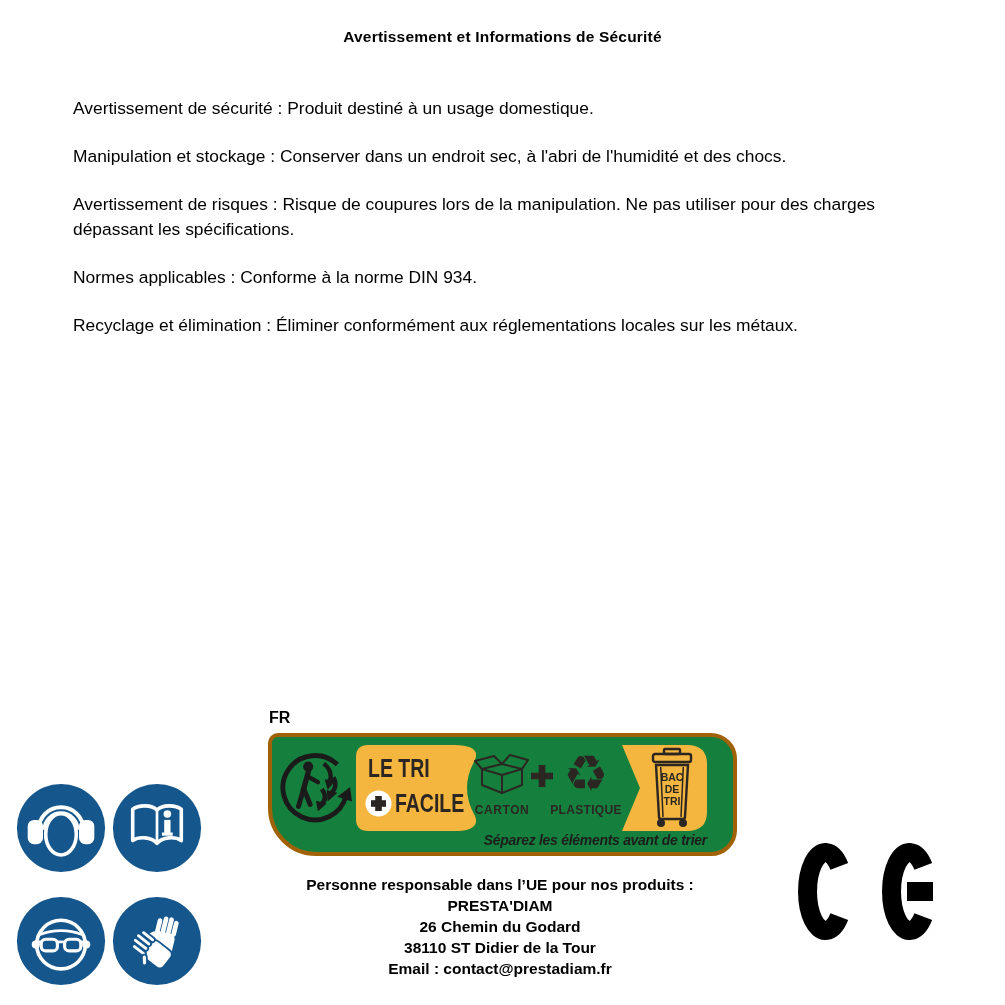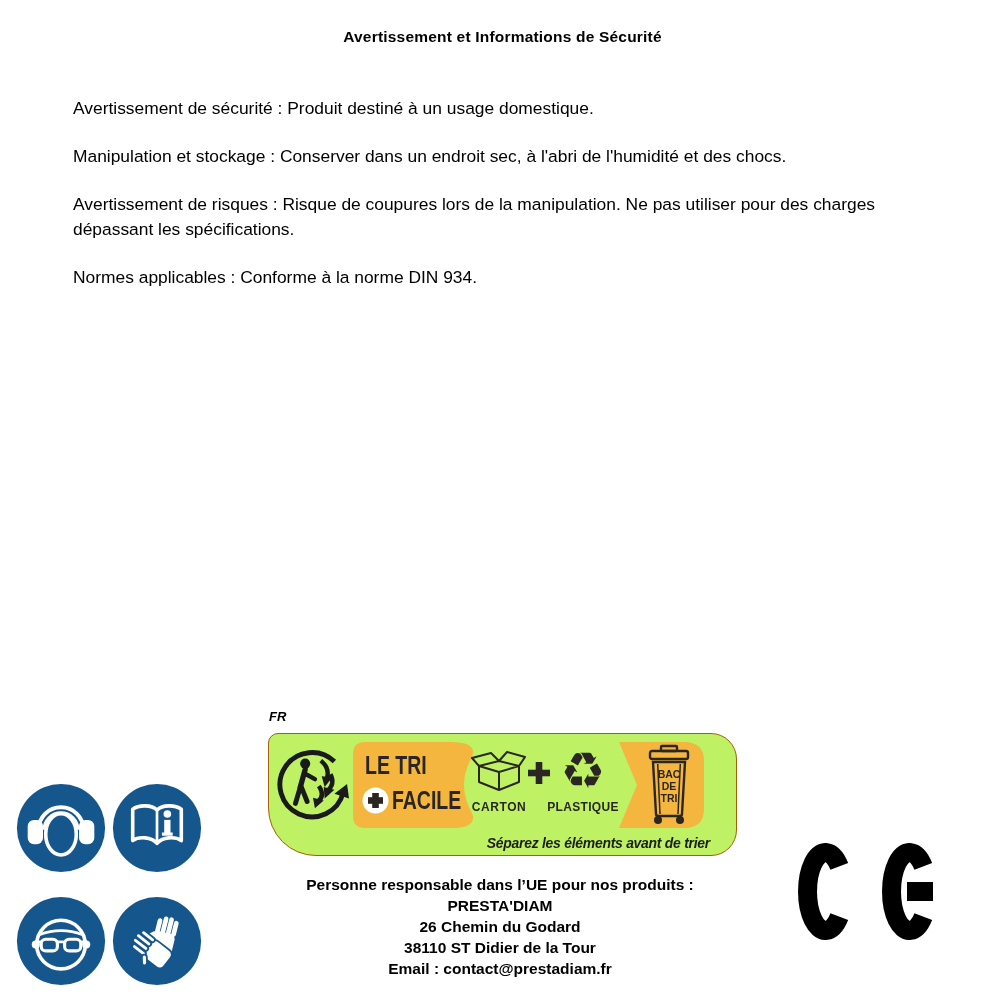--- a/index.html
+++ b/index.html
@@ -17,25 +17,25 @@
   }
   .content p{margin:12px 0 23px 0;}
   
   .icon-grid{
     position:absolute;left:16px;top:783px;
     display:grid;grid-template-columns:90px 90px;grid-auto-rows:90px;
     column-gap:6px;row-gap:23px;
   }
   .icon-grid svg{display:block;width:90px;height:90px;}
   
-  .fr-code{position:absolute;left:269px;top:709px;font-size:13px;font-weight:bold;font-style:italic;}
+  .fr-code{position:absolute;left:269px;top:709px;font-size:16px;font-weight:bold;}
   .tri-label{
     position:absolute;left:268px;top:733px;width:469px;height:123px;
-    border:1px solid #a16207;border-radius:10px 26px 26px 48px;
-    box-sizing:border-box;background:#bef264;
+    border:4px solid #a16207;border-radius:10px 26px 26px 48px;
+    box-sizing:border-box;background:#15803d;
   }
   .triman-svg{position:absolute;left:6px;top:13px;width:74px;height:74px;}
   .banner-svg{position:absolute;left:82px;top:7px;width:363px;height:88px;}
   .separez{
     position:absolute;right:26px;bottom:3px;
     font-size:15.5px;font-style:italic;font-weight:600;letter-spacing:-.3px;
     color:#1c1c1c;transform:scaleX(.9);transform-origin:right bottom;white-space:nowrap;
   }
   svg text{font-family:"Liberation Sans",sans-serif;}
   
@@ -51,20 +51,21 @@
 
 <main>
 
   <h1 class="page-title">Avertissement et Informations de Sécurité</h1>
 
   <section class="content">
     <p>Avertissement de sécurité : Produit destiné à un usage domestique.</p>
     <p>Manipulation et stockage : Conserver dans un endroit sec, à l'abri de l'humidité et des chocs.</p>
     <p>Avertissement de risques : Risque de coupures lors de la manipulation. Ne pas utiliser pour des charges dépassant les spécifications.</p>
     <p>Normes applicables : Conforme à la norme DIN 934.</p>
+    <p>Recyclage et élimination : Éliminer conformément aux réglementations locales sur les métaux.</p>
   </section>
 
   <section class="icon-grid">
 
     <svg viewBox="0 0 100 100">
       <circle cx="50" cy="50" r="49" fill="#15568C"></circle>
       <g stroke="#fff" fill="none">
         <path d="M25 52 a25 25 0 0 1 50 0" stroke-width="4.5"></path>
         <path d="M31 52 a19 19 0 0 1 38 0" stroke-width="3"></path>
         <ellipse cx="50" cy="57" rx="17" ry="23" stroke-width="4"></ellipse>

